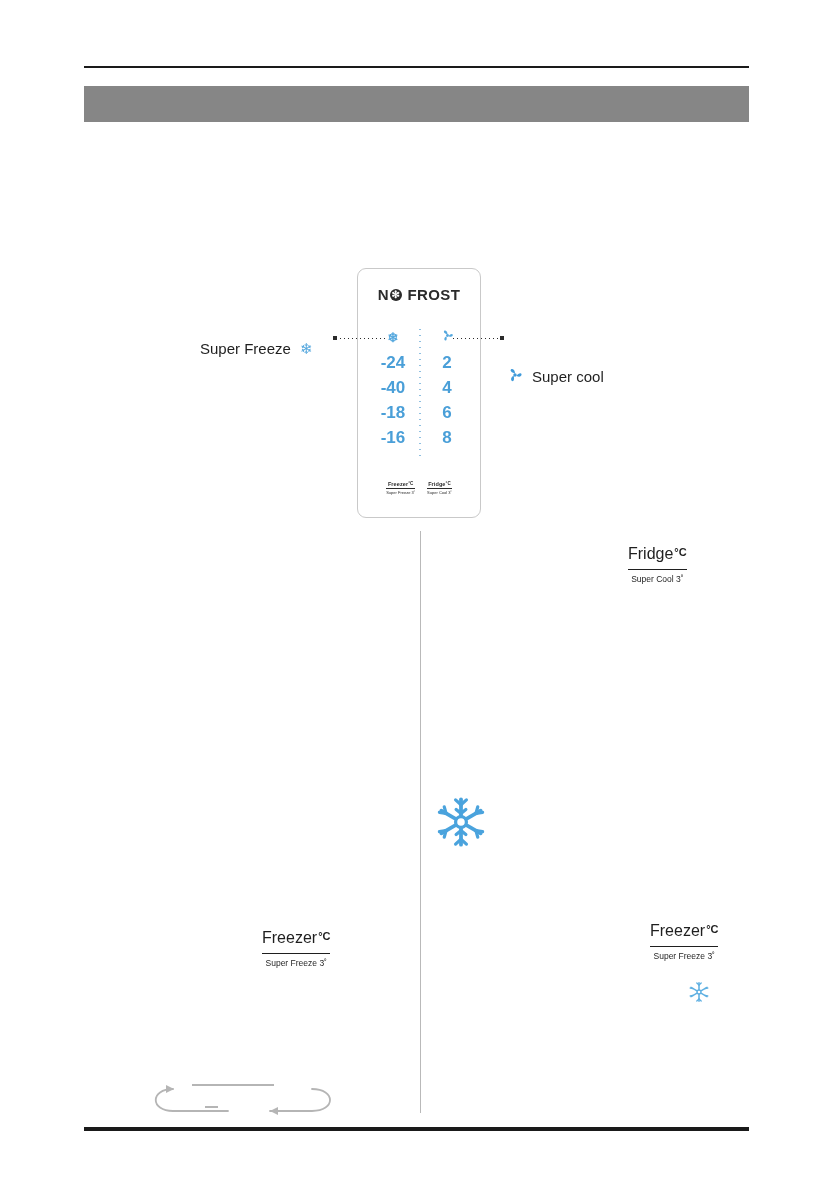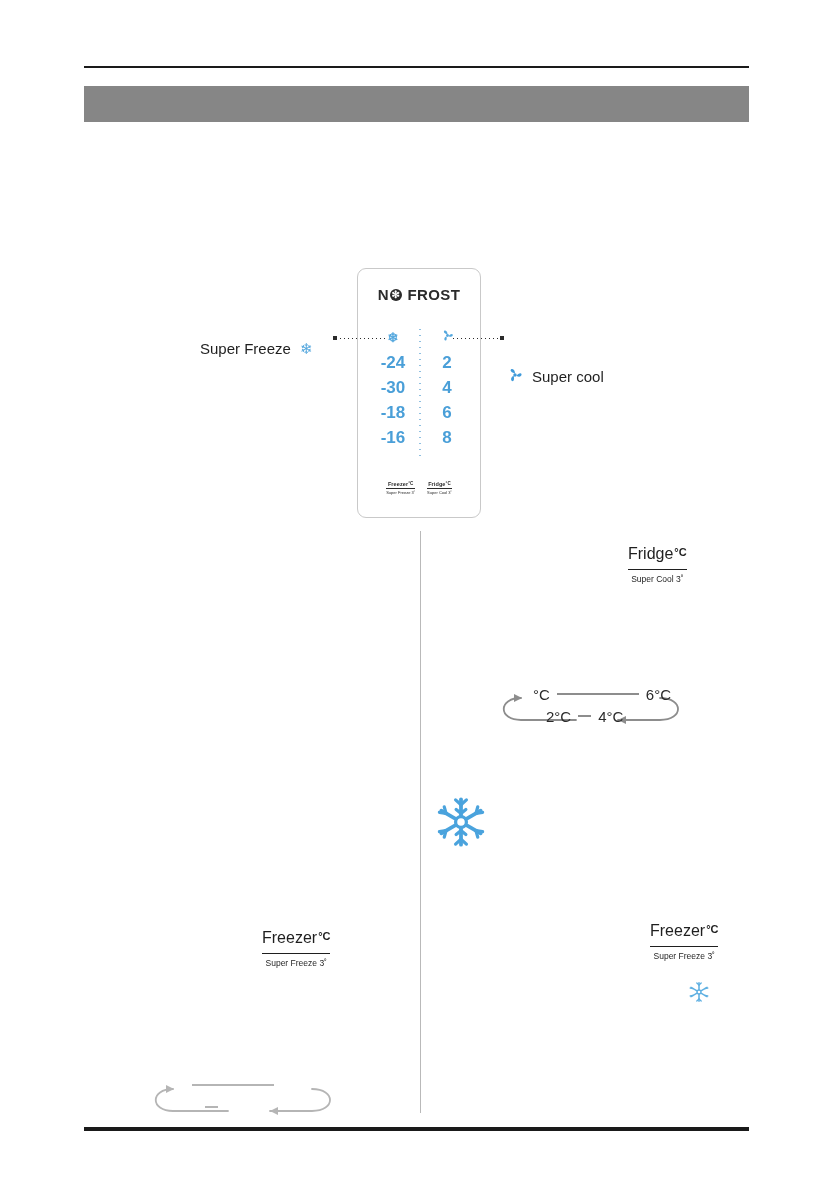--- a/index.html
+++ b/index.html
@@ -277,21 +277,21 @@
   <div class="panel">
 
     <div class="panel-logo"><span>N</span><span class="logo-o"></span><span> FROST</span></div>
 
     <div class="panel-cols">
       <div class="dotted-col"></div>
 
       <div class="panel-col left">
         <div class="cell icon-cell">❄</div>
         <div class="cell">-24</div>
-        <div class="cell">-30</div>
+        <div class="cell">-40</div>
         <div class="cell">-18</div>
         <div class="cell">-16</div>
       </div>
 
       <div class="panel-col right">
         <div class="cell icon-cell">
           <svg width="13" height="13" viewBox="0 0 24 24" aria-hidden="true">
             <g fill="#56a8de">
               <circle cx="12" cy="12" r="2.6"></circle>
               <path d="M12 9.6c0-3.2-1.1-5.6-3.3-6.4-1.9-.7-3.6.5-3.3 2.2.3 1.8 2.6 3.4 6.6 4.2z"></path>
@@ -351,30 +351,20 @@
   <div class="disp-label lbl-freezer-left">
     <div class="main"><span>Freezer</span><span class="deg">°C</span></div>
     <div class="sub">Super Freeze 3˚</div>
   </div>
 
   <div class="disp-label lbl-freezer-right">
     <div class="main"><span>Freezer</span><span class="deg">°C</span></div>
     <div class="sub">Super Freeze 3˚</div>
   </div>
 
-  <div class="cycle cycle-right">
-    <svg width="205" height="46" viewBox="0 0 205 46" style="position:absolute;left:0;top:0;" aria-hidden="true">
-      <path d="M33 12 C 10 12, 10 34, 33 34 L 88 34" fill="none" stroke="#8d8d8d" stroke-width="1.8" stroke-linecap="round"></path>
-      <path d="M26 8 L 34 12 L 26 16 Z" fill="#8d8d8d"></path>
-      <path d="M172 12 C 196 12, 196 34, 172 34 L 130 34" fill="none" stroke="#8d8d8d" stroke-width="1.8" stroke-linecap="round"></path>
-      <path d="M138 30 L 130 34 L 138 38 Z" fill="#8d8d8d"></path>
-    </svg>
-    <div class="row row-top"><span>°C</span><span class="dashline" style="width:82px;margin:0 7px;"></span><span>6°C</span></div>
-    <div class="row row-bottom"><span>2°C</span><span class="dashline" style="width:13px;margin:0 7px;"></span><span>4°C</span></div>
-  </div>
 
   <div class="cycle cycle-left">
     <svg width="205" height="46" viewBox="0 0 205 46" style="position:absolute;left:0;top:0;" aria-hidden="true">
       <path d="M33 12 C 10 12, 10 34, 33 34 L 88 34" fill="none" stroke="#b5b5b5" stroke-width="1.8" stroke-linecap="round"></path>
       <path d="M26 8 L 34 12 L 26 16 Z" fill="#b5b5b5"></path>
       <path d="M172 12 C 196 12, 196 34, 172 34 L 130 34" fill="none" stroke="#b5b5b5" stroke-width="1.8" stroke-linecap="round"></path>
       <path d="M138 30 L 130 34 L 138 38 Z" fill="#b5b5b5"></path>
     </svg>
     <div class="row row-top"><span></span><span class="dashline" style="width:82px;margin:0 7px;background:#b5b5b5;"></span><span></span></div>
     <div class="row row-bottom"><span></span><span class="dashline" style="width:13px;margin:0 7px;background:#b5b5b5;"></span><span></span></div>

